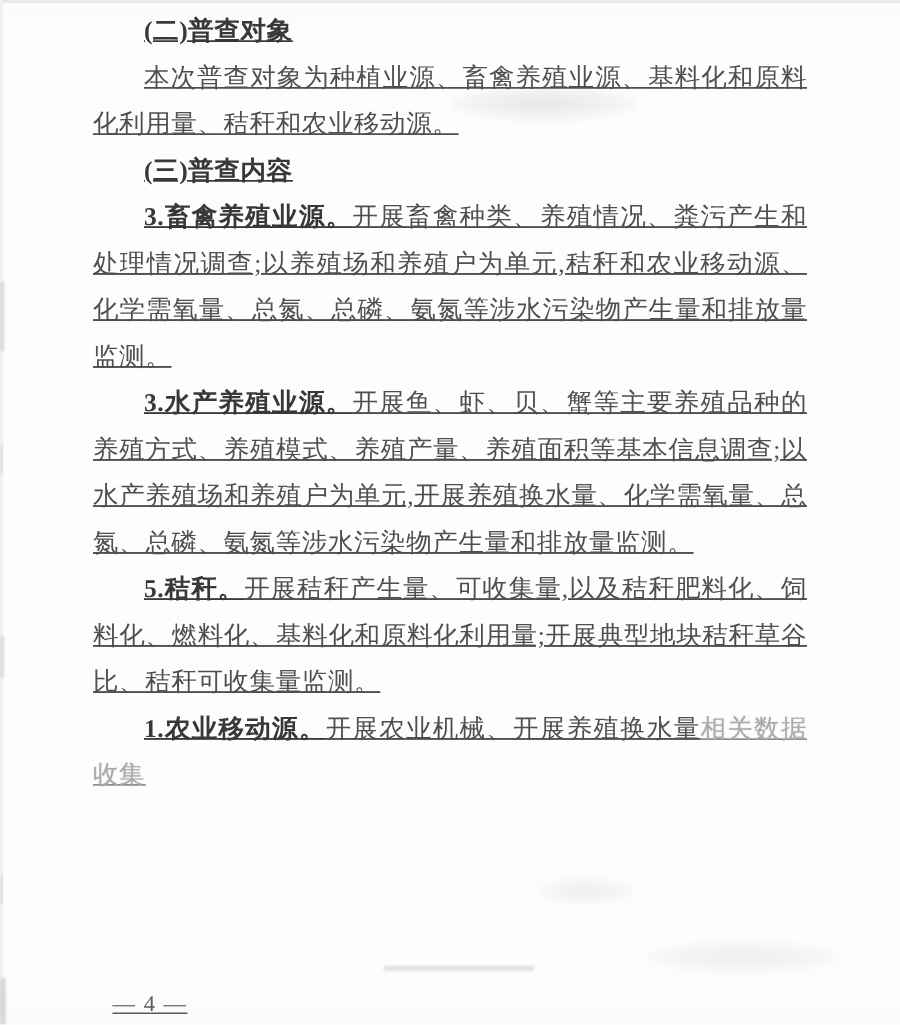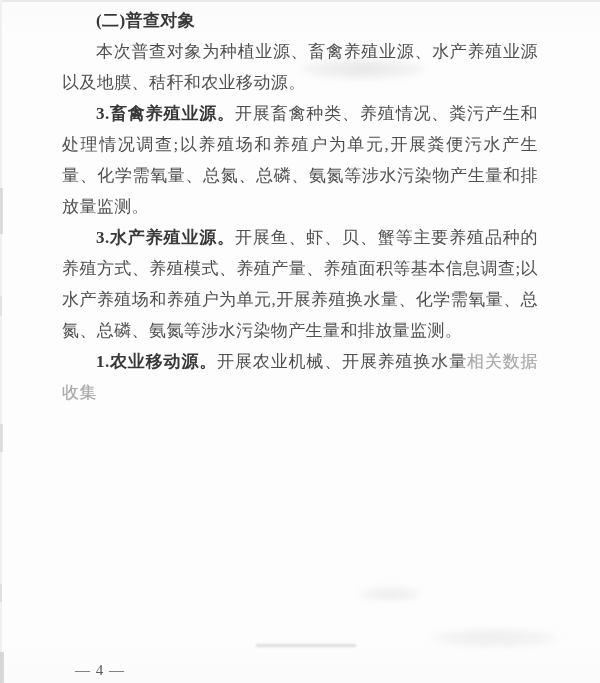--- a/index.html
+++ b/index.html
@@ -1,15 +1,15 @@
 <!DOCTYPE html>
 <html><head>
 <meta charset="utf-8">
 <style>
-  * { margin: 0; padding: 0; box-sizing: border-box; }
+  * { margin: 0; padding: 0; box-sizing: border-box; text-decoration: underline; }
   html, body { width: 600px; height: 683px; }
   body {
     font-family: "Liberation Serif", "DejaVu Serif", serif;
     background: #fdfdfd;
     overflow: hidden;
   }
   .page {
     position: relative;
     width: 600px;
     height: 683px;
@@ -103,29 +103,31 @@
   <div class="edge-mark m5"></div>
   <div class="smudge s1"></div>
   <div class="smudge s2"></div>
   <div class="smudge s3"></div>
   <div class="bleed-line"></div>
 
   <div class="content">
 
     <p class="heading">(二)普查对象</p>
 
-    <p>本次普查对象为种植业源、畜禽养殖业源、水产养殖业源以及地膜、秸秆和农业移动源。</p>
+    <p>本次普查对象为种植业源、畜禽养殖业源、基料化和原料化利用量、秸秆和农业移动源。</p>
+
+    <p class="heading">(三)普查内容</p>
 
 
-
-    <p><span class="item-label">3.畜禽养殖业源。</span><span>开展畜禽种类、养殖情况、粪污产生和处理情况调查;以养殖场和养殖户为单元,开展粪便污水产生量、化学需氧量、总氮、总磷、氨氮等涉水污染物产生量和排放量监测。</span></p>
+    <p><span class="item-label">3.畜禽养殖业源。</span><span>开展畜禽种类、养殖情况、粪污产生和处理情况调查;以养殖场和养殖户为单元,秸秆和农业移动源、化学需氧量、总氮、总磷、氨氮等涉水污染物产生量和排放量监测。</span></p>
 
     <p><span class="item-label">3.水产养殖业源。</span><span>开展鱼、虾、贝、蟹等主要养殖品种的养殖方式、养殖模式、养殖产量、养殖面积等基本信息调查;以水产养殖场和养殖户为单元,开展养殖换水量、化学需氧量、总氮、总磷、氨氮等涉水污染物产生量和排放量监测。</span></p>
 
 
+    <p><span class="item-label">5.秸秆。</span><span>开展秸秆产生量、可收集量,以及秸秆肥料化、饲料化、燃料化、基料化和原料化利用量;开展典型地块秸秆草谷比、秸秆可收集量监测。</span></p>
 
     <p><span class="item-label">1.农业移动源。</span><span>开展农业机械、开展养殖换水量</span><span class="faded-tail">相关数据收集</span></p>
 
   </div>
 
   <div class="footer-pagenum">— 4 —</div>
 
 </div>
 
 </body></html>

